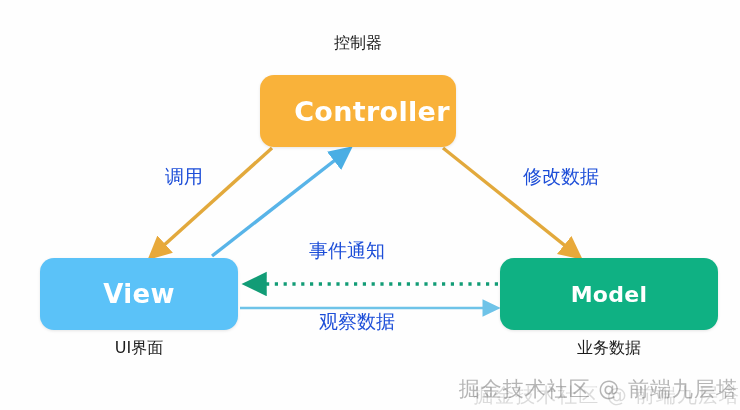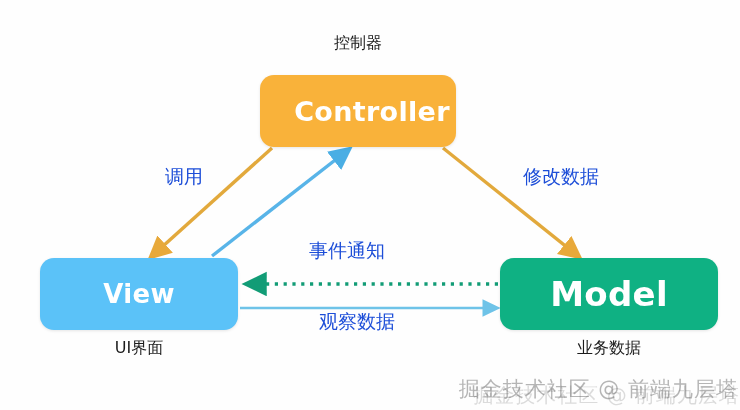--- a/index.html
+++ b/index.html
@@ -57,21 +57,21 @@
   }
   #node-view .node-label { font-size: 26px; }
   #node-model {
     left: 500px;
     top: 258px;
     width: 218px;
     height: 72px;
     background: #0fb183;
     box-shadow: 0 1px 3px rgba(0,0,0,0.10);
   }
-  #node-model .node-label { font-size: 34px; }
+  #node-model .node-label { font-size: 22px; }
 
   .caption {
     position: absolute;
     color: #1b1b1b;
     font-size: 16px;
     text-align: center;
     white-space: nowrap;
     z-index: 4;
   }
   #caption-controller { left: 260px; top: 33px; width: 196px; }

